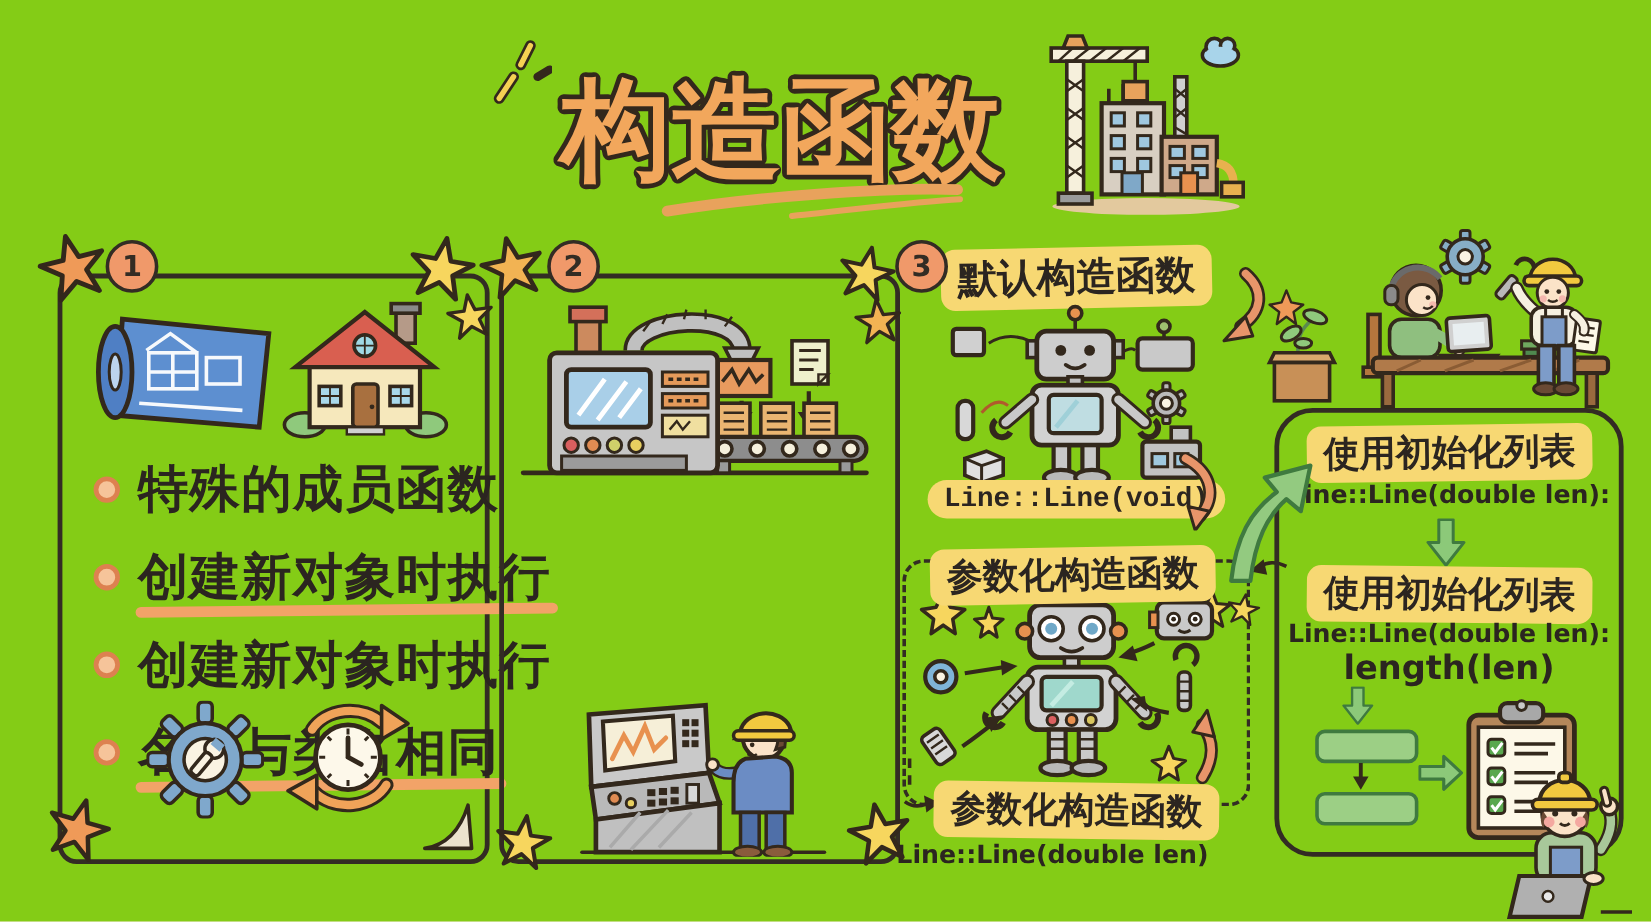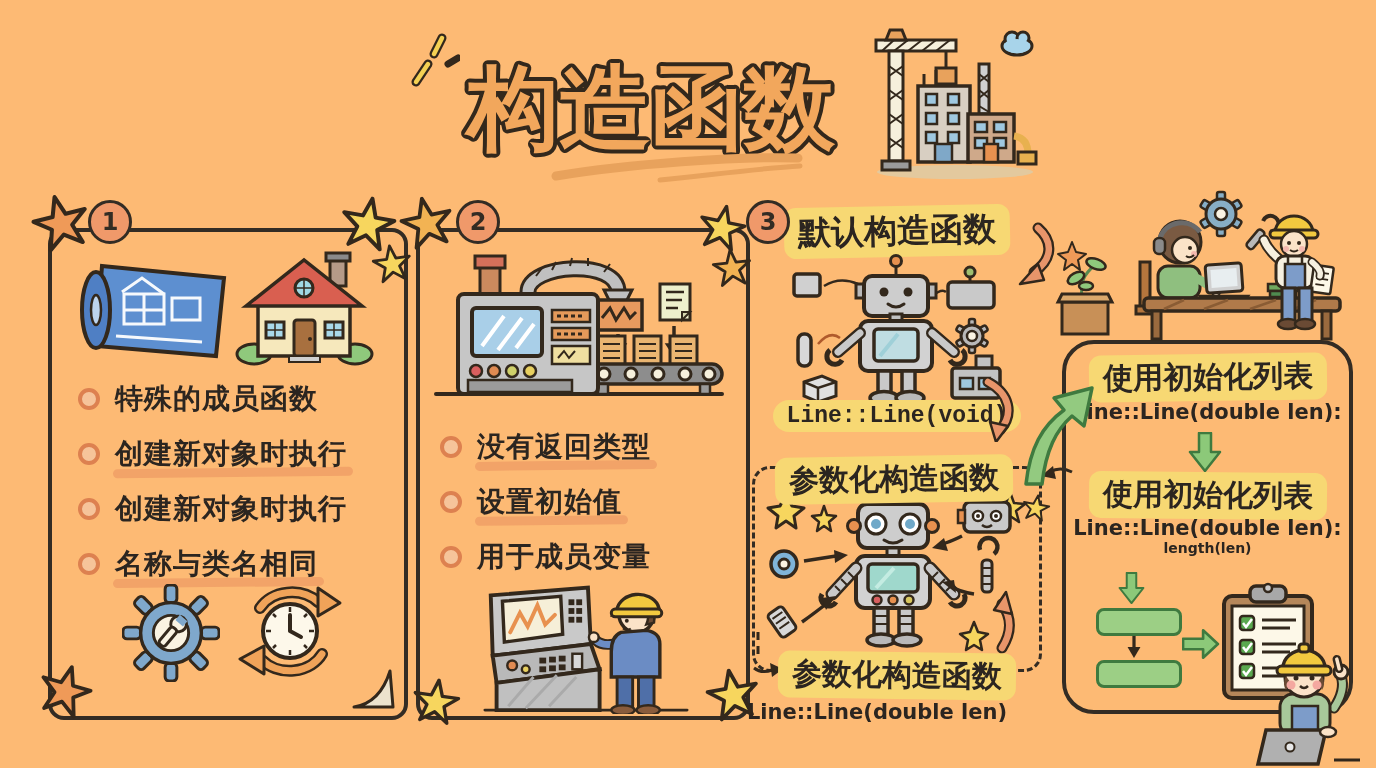--- a/index.html
+++ b/index.html
@@ -1,27 +1,27 @@
 <!DOCTYPE html>
 <html><head>
 <meta charset="utf-8">
 <style>
   html,body{margin:0;padding:0;background:#efe8d6;}
-  #stage{position:relative;width:1376px;height:768px;background:#fdba74;overflow:hidden;
+  #stage{position:relative;width:1376px;height:768px;background:#84cc16;overflow:hidden;
          font-family:"DejaVu Sans","Liberation Sans",sans-serif;color:#332c24;}
   .abs{position:absolute;}
   svg{display:block;}
   .panel{position:absolute;border:4px solid #332c24;border-radius:16px;}
   .badge{position:absolute;width:38px;height:38px;border:3.5px solid #332c24;border-radius:50%;
          background:#f0996a;display:flex;align-items:center;justify-content:center;
          font-weight:bold;font-size:24px;color:#332c24;z-index:3;}
   .bullets{position:absolute;}
   .bullet{display:flex;align-items:center;gap:15px;margin-bottom:17px;}
   .dot{width:14px;height:14px;border:4.5px solid #dd8150;background:#f6c49a;border-radius:50%;flex:none;}
-  .btext{position:relative;z-index:0;font-weight:bold;font-size:28px;letter-spacing:1px;
+  .btext{position:relative;z-index:0;font-weight:bold;font-size:42px;letter-spacing:1px;
          color:#2b2520;white-space:nowrap;}
   .u::after{content:"";position:absolute;left:-2px;right:-6px;bottom:-4px;height:9px;
          background:#f2a368;border-radius:5px;transform:rotate(-0.6deg);z-index:-1;}
   .cwrap{position:absolute;text-align:center;}
   .pill{display:inline-block;background:#f7d873;border-radius:12px;padding:3px 14px;
         font-weight:bold;color:#2b2520;white-space:nowrap;}
   .code{font-weight:bold;color:#2b2520;white-space:nowrap;}
   .dashedbox{position:absolute;border:3px dashed #332c24;border-radius:18px;}
   .gbar{position:absolute;width:80px;height:22px;background:#9ccf85;border:3px solid #3f7a3f;border-radius:8px;}
   .z2{z-index:2}.z3{z-index:3}.z4{z-index:4}.z5{z-index:5}.z6{z-index:6}
@@ -254,34 +254,20 @@
       <path d="M130,112 l6,-7 5,7 6,-7" stroke="#33281c" stroke-width="2" fill="none"></path>
       <g stroke="#33281c" stroke-width="2.5">
         <circle cx="48" cy="125" r="6" fill="#d95f5f"></circle>
           <circle cx="66" cy="125" r="6" fill="#e08b52"></circle>
         <circle cx="84" cy="125" r="6" fill="#cfd06a"></circle>
           <circle cx="102" cy="125" r="6" fill="#e8d060"></circle>
       </g>
       <rect x="40" y="134" width="104" height="12" fill="#9b9b9b" stroke="#33281c" stroke-width="2.5"></rect>
     </svg>
 
-    <div class="bullets" style="left:20px;top:196px;">
-      <div class="bullet">
-          <span class="dot"></span>
-          <span class="btext u">没有返回类型</span>
-        </div>
-      <div class="bullet">
-          <span class="dot"></span>
-          <span class="btext u">设置初始值</span>
-        </div>
-      <div class="bullet">
-          <span class="dot"></span>
-          <span class="btext">用于成员变量</span>
-        </div>
-    </div>
 
     <svg class="abs" style="left:52px;top:344px" width="228" height="138" viewBox="0 0 228 142">
       <line x1="10" y1="138" x2="218" y2="138" stroke="#33281c" stroke-width="3" stroke-linecap="round"></line>
       <polygon points="16,20 116,12 119,70 18,82" fill="#c9c9c9" stroke="#33281c" stroke-width="4"></polygon>
       <polygon points="28,26 88,21 90,60 30,68" fill="#f6efd8" stroke="#33281c" stroke-width="3.5"></polygon>
       <path d="M36,58 L46,38 L54,52 L64,30 L72,50 L82,40" stroke="#e8914f" stroke-width="4" fill="none" stroke-linecap="round"></path>
       <g fill="#33281c">
           <rect x="96" y="24" width="6" height="6"></rect>
           <rect x="104" y="24" width="6" height="6"></rect>
           <rect x="96" y="33" width="6" height="6"></rect>
@@ -586,21 +572,21 @@
       <span class="code" style="font-size:21px;">Line::Line(double len):</span>
     </div>
     <svg class="abs" style="left:122px;top:88px" width="34" height="40" viewBox="0 0 34 40">
       <polygon points="11,1 23,1 23,20 32,20 17,39 2,20 11,20" fill="#8cc979" stroke="#3f7a3f" stroke-width="2.5" stroke-linejoin="round"></polygon>
     </svg>
     <div class="cwrap" style="left:0;right:0;top:128px;">
       <span class="pill" style="font-size:30px;transform:rotate(0.6deg)">使用初始化列表</span>
     </div>
     <div class="cwrap" style="left:0;right:0;top:172px;">
       <div class="code" style="font-size:21px;">Line::Line(double len):</div>
-      <div class="code" style="font-size:14px;">length(len)</div>
+      <div class="code" style="font-size:28px;">length(len)</div>
     </div>
     <svg class="abs" style="left:52px;top:228px" width="27" height="32" viewBox="0 0 34 40">
       <polygon points="11,1 23,1 23,20 32,20 17,39 2,20 11,20" fill="#8cc979" stroke="#3f7a3f" stroke-width="2.5" stroke-linejoin="round"></polygon>
     </svg>
     <div class="gbar" style="left:30px;top:264px;"></div>
     <svg class="abs" style="left:58px;top:291px" width="20" height="24" viewBox="0 0 20 26">
       <line x1="10" y1="1" x2="10" y2="14" stroke="#33281c" stroke-width="3.5"></line>
       <polygon points="3,13 17,13 10,25" fill="#33281c"></polygon>
     </svg>
     <div class="gbar" style="left:30px;top:316px;"></div>

